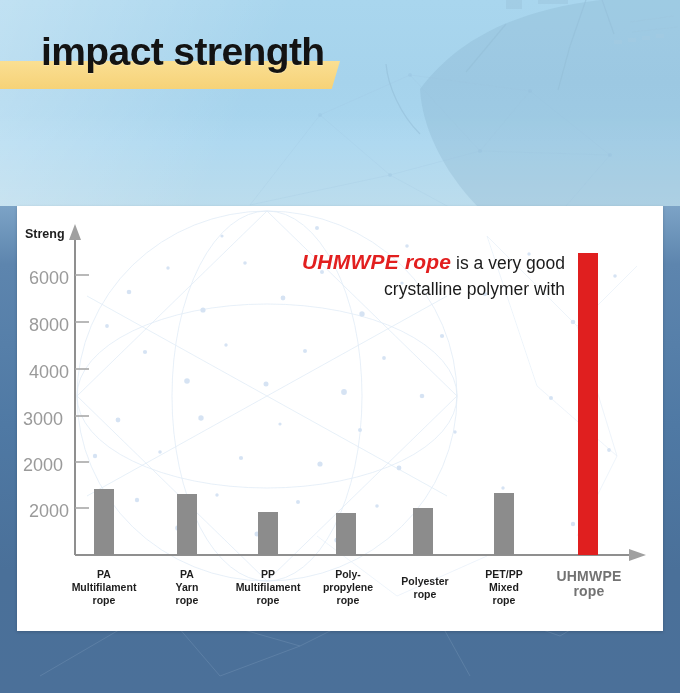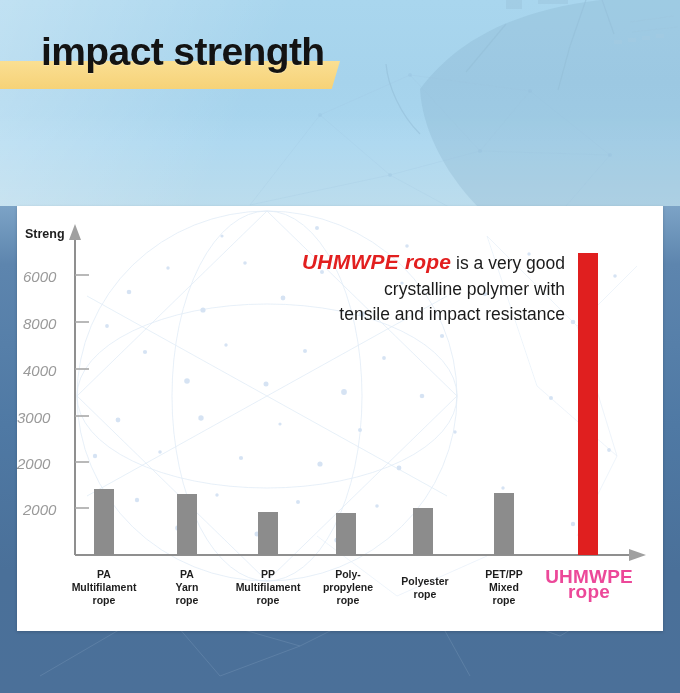--- a/index.html
+++ b/index.html
@@ -57,36 +57,35 @@
   
   .chart{position:absolute;left:0;top:0;width:646px;height:425px;border-radius:17px;}
 
   .y-label{
     position:absolute;left:8px;top:21px;
     font-size:12.5px;font-weight:700;color:#1d1d1d;
     font-family:"Liberation Sans",sans-serif;
   }
 
   .tick-label{
-    position:absolute;width:46px;
-    font-size:15px;color:#9a9a9a;
-    font-family:"Liberation Sans",sans-serif;
-    font-style:italic;
+    position:absolute;text-align:right;width:46px;
+    font-size:18px;color:#9a9a9a;
+    font-family:"Liberation Sans",sans-serif;
   }
 
   .bar{position:absolute;bottom:0;background:#8c8c8c;}
   .bar.red{background:#e01f1f;}
 
   .cat-label{
     position:absolute;text-align:center;
     font-size:10.5px;font-weight:700;color:#1d1d1d;
     line-height:13px;
     font-family:"Liberation Sans",sans-serif;
   }
-  .cat-label.hl{color:#ec4899;font-size:19px;line-height:15px;letter-spacing:.2px;}
+  .cat-label.hl{color:#737373;font-size:14px;line-height:15px;letter-spacing:.2px;}
 
   
   .callout{
     position:absolute;left:208px;top:43px;width:340px;
     text-align:right;
     font-size:17.5px;line-height:25.5px;color:#1b1b1b;
     font-family:Liberation Sans, sans-serif;
   }
   .callout .brand{
     color:#e21f1f;font-weight:700;font-style:italic;font-size:21px;
@@ -312,19 +311,18 @@
       </div>
 
       <div class="cat-label hl" style="left:524px;top:363px;width:96px;">
         <div>UHMWPE</div>
         <div>rope</div>
       </div>
 
       <div class="callout">
         <span class="l1"><span class="brand">UHMWPE rope</span><span> is a very good</span></span>
         <span class="l2">crystalline polymer with</span>
-        <span class="l3">tensile and impact resistance</span>
       </div>
 
     </div>
   </div>
 
 </div>
 
 </body></html>

